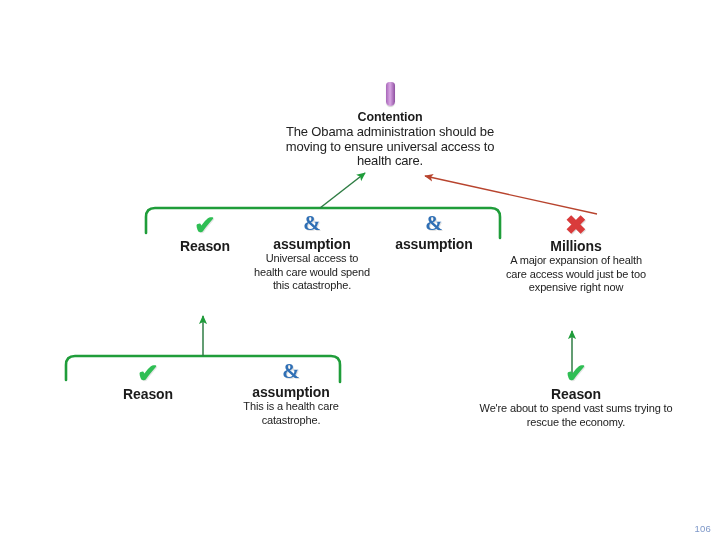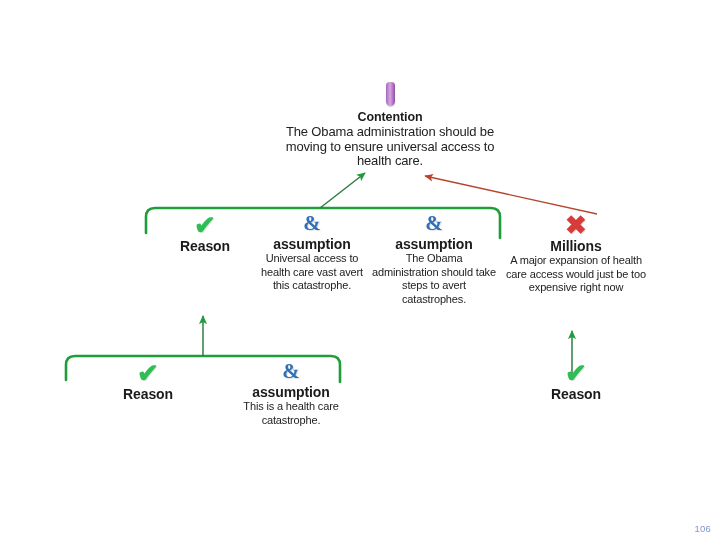--- a/index.html
+++ b/index.html
@@ -141,27 +141,26 @@
   </div>
 
   <div class="node" id="node-reason-1">
     <span class="node-icon ico-check">✔</span>
     <span class="node-title">Reason</span>
   </div>
 
   <div class="node" id="node-assumption-1">
     <span class="node-icon ico-amp">&amp;</span>
     <span class="node-title">assumption</span>
-    <span class="node-text">Universal access to health care vast avert this catastrophe.</span>
+    <span class="node-text">Universal access to health care would spend this catastrophe.</span>
   </div>
 
   <div class="node" id="node-assumption-2">
     <span class="node-icon ico-amp">&amp;</span>
     <span class="node-title">assumption</span>
-    <span class="node-text">The Obama administration should take steps to avert catastrophes.</span>
   </div>
 
   <div class="node" id="node-objection">
     <span class="node-icon ico-cross">✖</span>
     <span class="node-title">Millions</span>
     <span class="node-text">A major expansion of health care access would just be too expensive right now</span>
   </div>
 
   <div class="node" id="node-reason-2">
     <span class="node-icon ico-check">✔</span>
@@ -170,17 +169,18 @@
 
   <div class="node" id="node-assumption-3">
     <span class="node-icon ico-amp">&amp;</span>
     <span class="node-title">assumption</span>
     <span class="node-text">This is a health care catastrophe.</span>
   </div>
 
   <div class="node" id="node-reason-3">
     <span class="node-icon ico-check">✔</span>
     <span class="node-title">Reason</span>
+    <span class="node-text">We're about to spend vast sums trying to rescue the economy.</span>
   </div>
 
   <div id="page-number">106</div>
 
 </div>
 
 </body></html>

